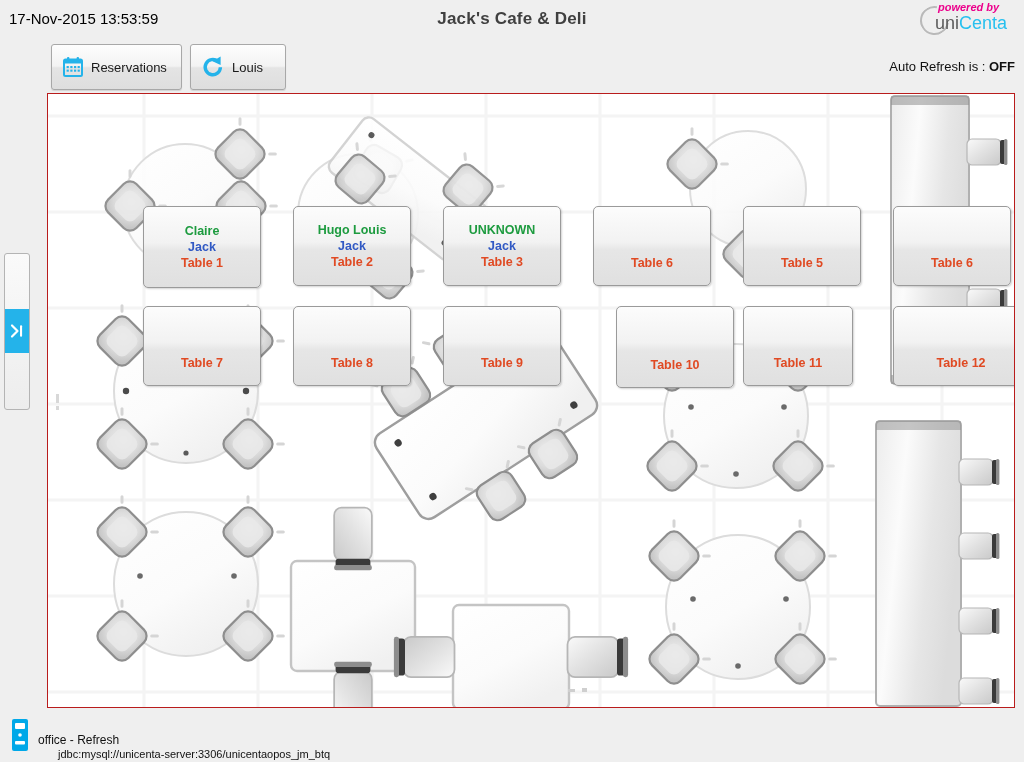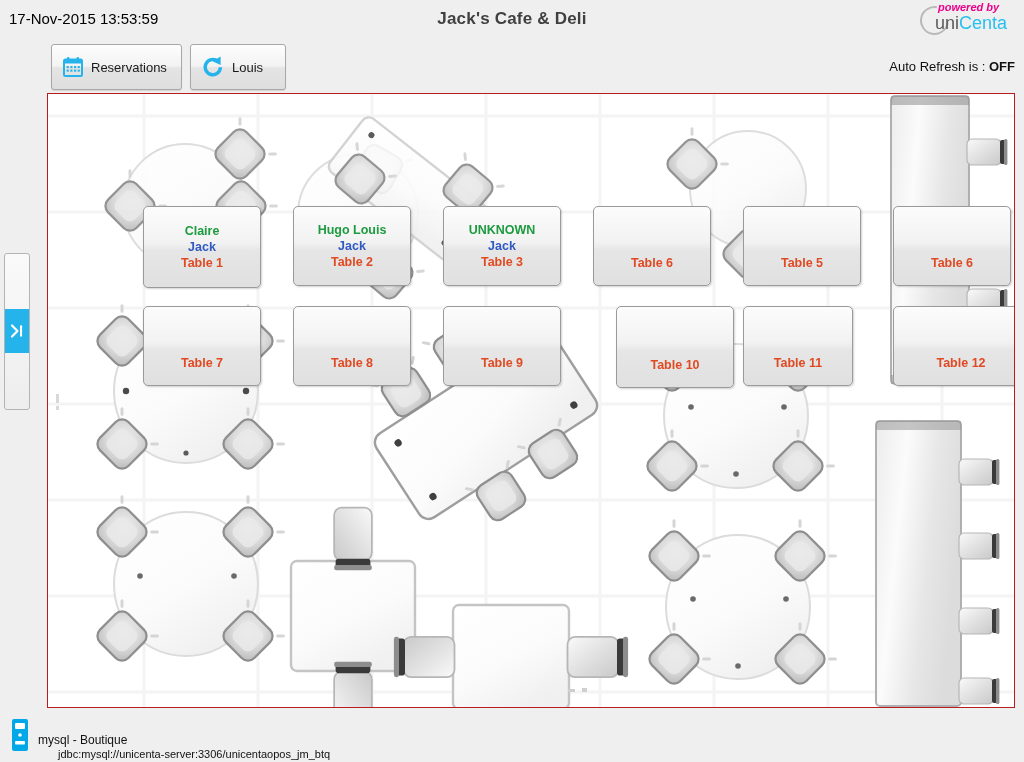--- a/index.html
+++ b/index.html
@@ -494,19 +494,19 @@
   </div>
 
   <div id="statusbar">
     <svg id="db-icon" width="20" height="34" viewBox="0 0 20 34">
       <rect x="2" y="1" width="16" height="32" rx="2" fill="#00a8e8"></rect>
       <rect x="5" y="5" width="10" height="6" rx="1" fill="#ffffff"></rect>
       <circle cx="10" cy="17" r="1.8" fill="#ffffff"></circle>
       <rect x="5" y="23" width="10" height="3.4" rx="1" fill="#ffffff"></rect>
     </svg>
     <div id="db-text">
-      <div class="l1">mysql - Boutique</div>
+      <div class="l1">office - Refresh</div>
       <div class="l2">jdbc:mysql://unicenta-server:3306/unicentaopos_jm_btq</div>
     </div>
 
   </div>
 
 </div>
 
 </body></html>

